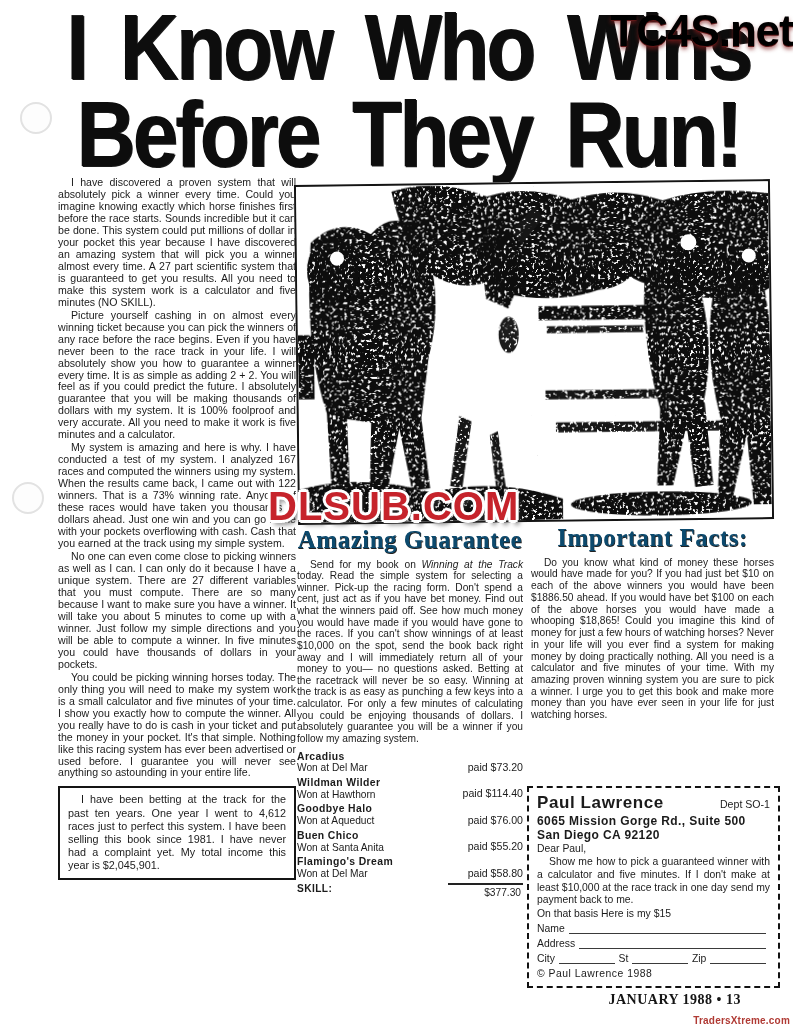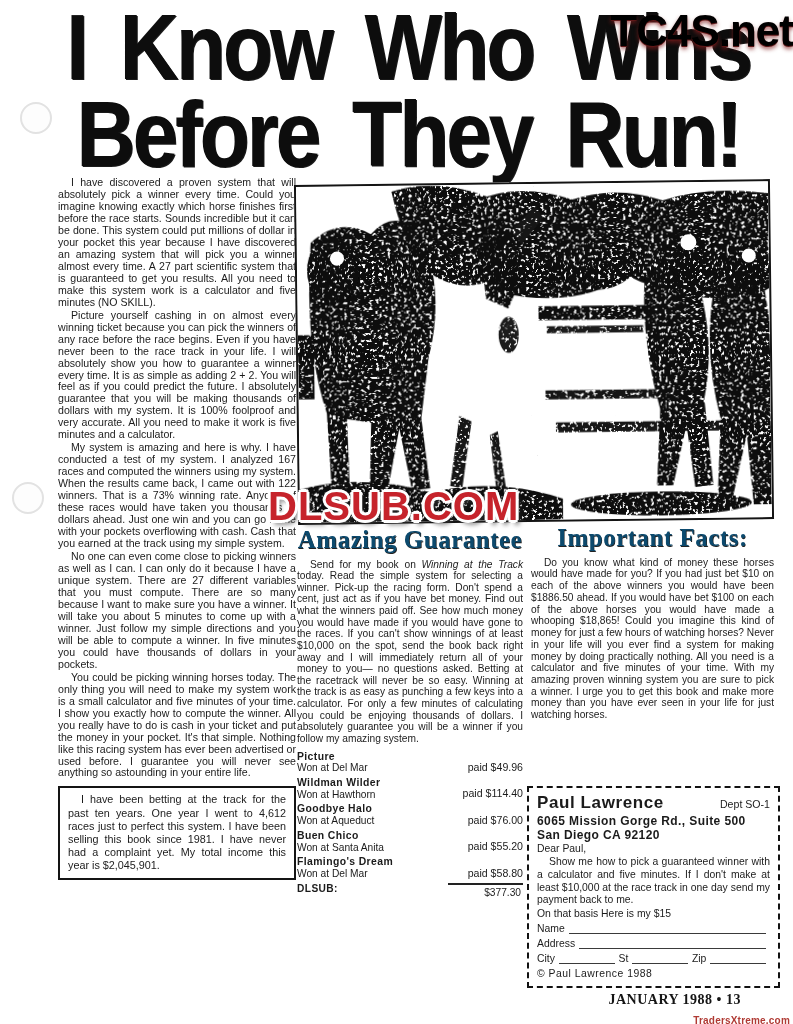--- a/index.html
+++ b/index.html
@@ -162,24 +162,24 @@
 
   <div class="wm-center">DLSUB.COM</div>
 
   <div class="midcol">
     <h2 class="section-heading">Amazing Guarantee</h2>
     <p><span>Send for my book on </span><i>Winning at the Track</i><span> today. Read the simple system for selecting a winner. Pick-up the racing form. Don't spend a cent, just act as if you have bet money. Find out what the winners paid off. See how much money you would have made if you would have gone to the races. If you can't show winnings of at least $10,000 on the spot, send the book back right away and I will immediately return all of your money to you— no questions asked. Betting at the racetrack will never be so easy. Winning at the track is as easy as punching a few keys into a calculator. For only a few minutes of calculating you could be enjoying thousands of dollars. I absolutely guarantee you will be a winner if you follow my amazing system.</span></p>
 
     <div class="winnings">
       <div class="w-row">
         <div>
-            <div class="w-name">Picture</div>
+            <div class="w-name">Arcadius</div>
              <div class="w-venue">Won at Del Mar</div>
           </div>
-        <div class="w-paid">paid $49.96</div>
+        <div class="w-paid">paid $73.20</div>
       </div>
       <div class="w-row">
         <div>
             <div class="w-name">Wildman Wilder</div>
              <div class="w-venue">Won at Hawthorn</div>
           </div>
         <div class="w-paid">paid $114.40</div>
       </div>
       <div class="w-row">
         <div>
@@ -196,21 +196,21 @@
         <div class="w-paid">paid $55.20</div>
       </div>
       <div class="w-row">
         <div>
             <div class="w-name">Flamingo's Dream</div>
              <div class="w-venue">Won at Del Mar</div>
           </div>
         <div class="w-paid">paid $58.80</div>
       </div>
       <div class="w-total">
-        <div class="lbl">DLSUB:</div>
+        <div class="lbl">SKILL:</div>
         <div class="val">$377.30</div>
       </div>
     </div>
   </div>
 
   <div class="rightcol">
     <h2 class="section-heading">Important Facts:</h2>
     <p>Do you know what kind of money these horses would have made for you? If you had just bet $10 on each of the above winners you would have been $1886.50 ahead. If you would have bet $100 on each of the above horses you would have made a whooping $18,865! Could you imagine this kind of money for just a few hours of watching horses? Never in your life will you ever find a system for making money by doing practically nothing. All you need is a calculator and five minutes of your time. With my amazing proven winning system you are sure to pick a winner. I urge you to get this book and make more money than you have ever seen in your life for just watching horses.</p>
   </div>
 

